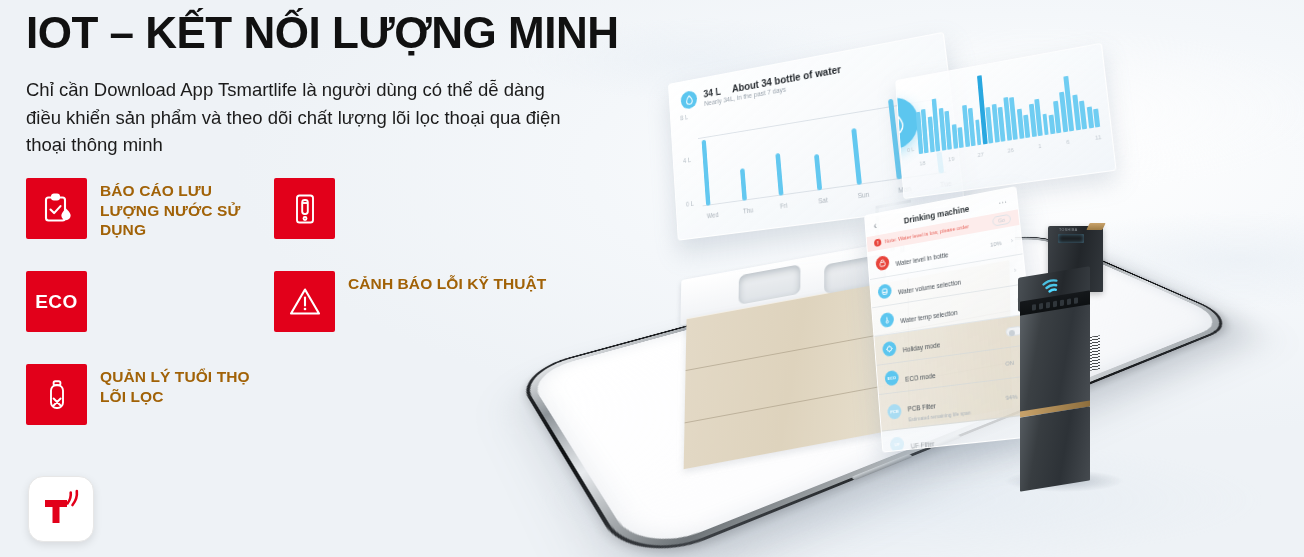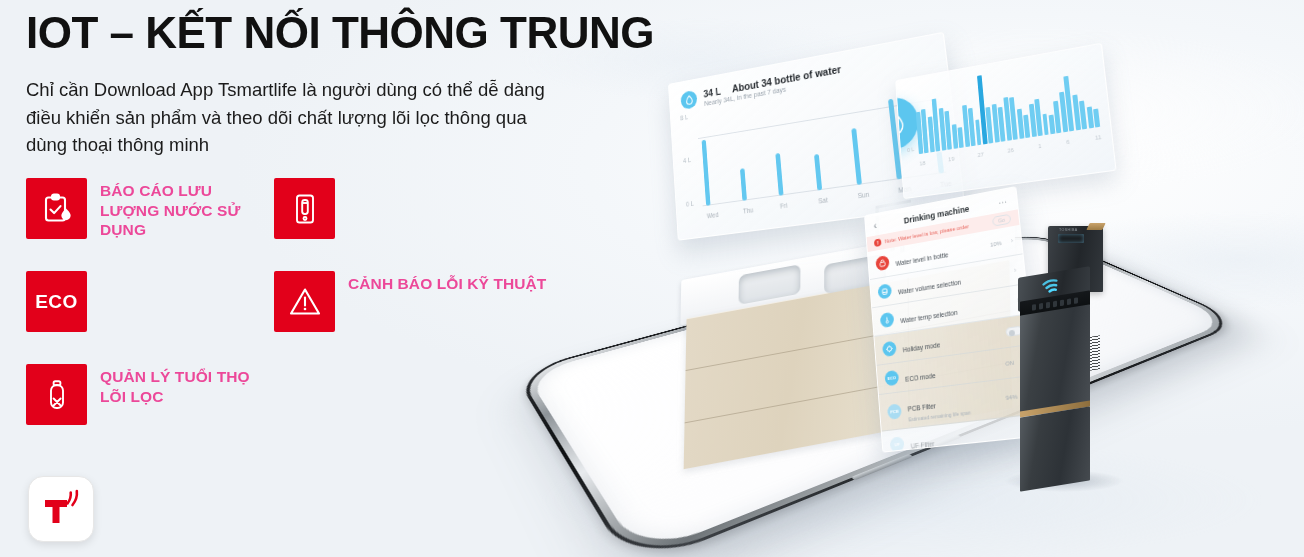--- a/index.html
+++ b/index.html
@@ -29,21 +29,21 @@
   .lede{ margin-top:20px; font-size:18.5px; line-height:1.48; color:#1b1b1b; max-width:545px; }
 
   
   .features{ position:absolute; left:26px; top:178px; width:560px; z-index:6;
     display:grid; grid-template-columns:240px 280px; grid-auto-rows:88px; column-gap:8px; row-gap:5px; }
   .feat{ display:flex; align-items:flex-start; gap:13px; }
   .tile{ width:61px; height:61px; flex:0 0 61px; border-radius:2px;
     display:flex; align-items:center; justify-content:center; }
   .tile svg{ display:block; }
   .eco-text{ color:#fff; font-size:19px; font-weight:700; letter-spacing:.5px; }
-  .feat-label{ font-size:15.5px; font-weight:700; line-height:1.26; color:#ec4899;
+  .feat-label{ font-size:15.5px; font-weight:700; line-height:1.26; color:#a16207;
     letter-spacing:.1px; padding-top:3px; text-transform:uppercase; }
 
   
   .appbadge{ position:absolute; left:28px; top:476px; width:66px; height:66px; z-index:6;
     background:#fff; border-radius:15px; border:1px solid #e7e7e7;
     box-shadow:0 3px 9px rgba(0,0,0,.10);
     display:flex; align-items:center; justify-content:center; }
 
   
   .scene{ position:absolute; left:548px; top:0; width:756px; height:557px; z-index:3; }
@@ -195,22 +195,22 @@
     transform:skewY(-9deg); background:repeating-linear-gradient(#1d2124 0 1px,transparent 1px 3px); opacity:.8; }
   .pur-shadow{ position:absolute; left:-14px; top:244px; width:120px; height:22px;
     background:radial-gradient(ellipse at center, rgba(120,132,145,.42), rgba(255,255,255,0) 70%); }
 </style>
 </head>
 <body>
 
 <div class="ripples"></div>
 
 <div class="left">
-  <div class="title">IOT – KẾT NỐI THÔNG TRUNG</div>
-  <div class="lede">Chỉ cần Download App Tsmartlife là người dùng có thể dễ dàng điều khiển sản phẩm và theo dõi chất lượng lõi lọc thông qua dùng thoại thông minh</div>
+  <div class="title">IOT – KẾT NỐI LƯỢNG MINH</div>
+  <div class="lede">Chỉ cần Download App Tsmartlife là người dùng có thể dễ dàng điều khiển sản phẩm và theo dõi chất lượng lõi lọc thoại qua điện thoại thông minh</div>
 </div>
 
 <div class="features">
 
   <div class="feat">
     <div class="tile" style="background:#E2001A">
       <svg width="36" height="36" viewBox="0 0 36 36" fill="none" stroke="#fff" stroke-width="2.1">
         <rect x="7" y="6.5" width="19" height="23" rx="2.5"></rect>
         <rect x="13" y="3.5" width="7" height="5" rx="2" fill="#fff"></rect>
         <path d="M11.5 18.5l3.6 3.6 6.4-7" stroke-linecap="round" stroke-linejoin="round"></path>

